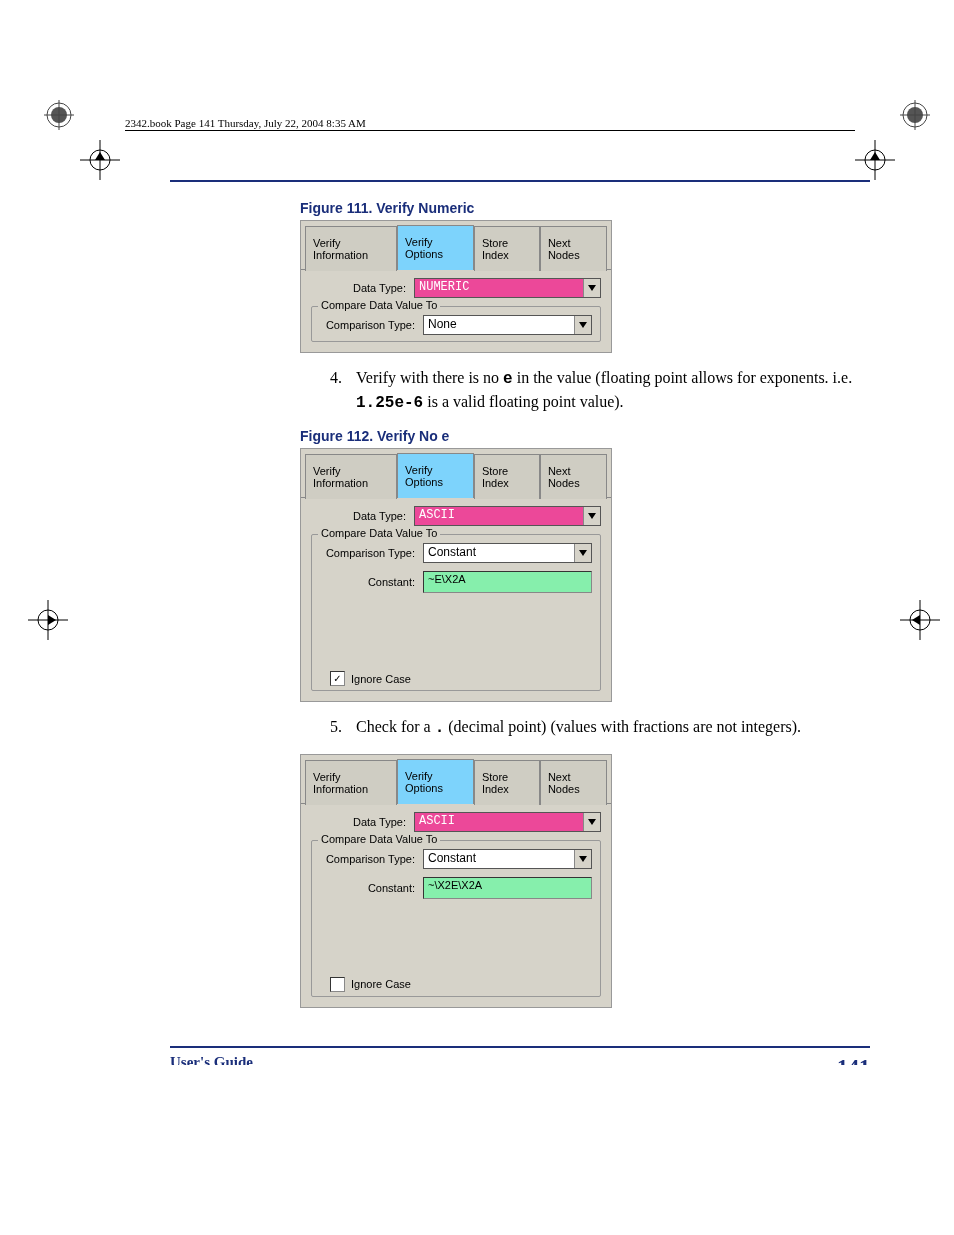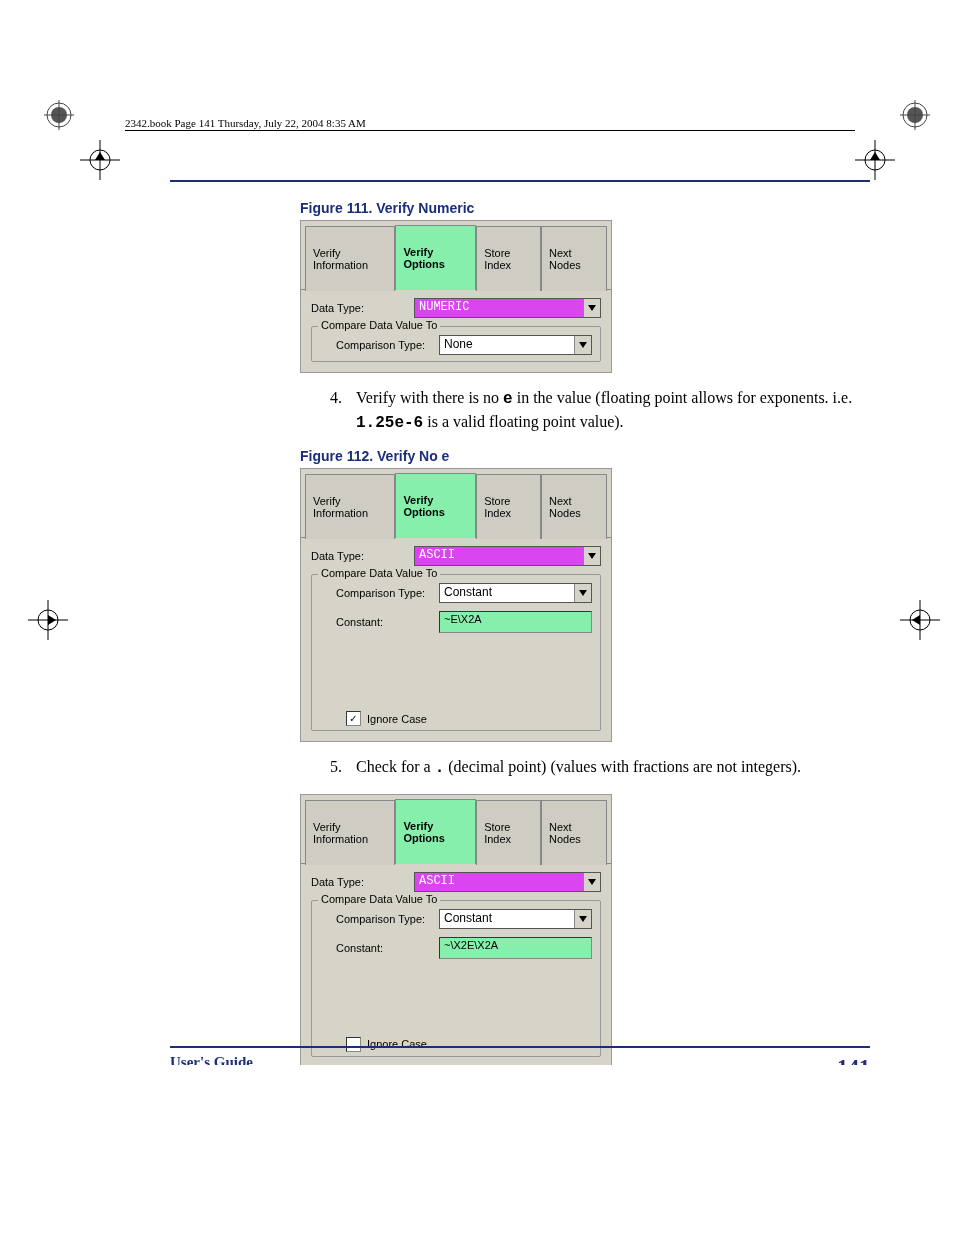--- a/index.html
+++ b/index.html
@@ -68,85 +68,85 @@
   font-family: 'MS Sans Serif', Tahoma, Arial, sans-serif;
   font-size: 11px;
   color: #000;
 }
 .tabstrip {
   display: flex;
   padding: 4px 4px 0 4px;
   gap: 0;
 }
 .tab {
-  padding: 20px 7px;
+  padding: 10px 7px;
   border: 1px solid #888;
   border-bottom: none;
   background: #d6d3c9;
   font-size: 11px;
   position: relative;
 }
 .tab.active {
-  background: #86efac;
-  font-weight: bold;
+  background: #7dd3fc;
+  font-weight: normal;
   z-index: 2;
 }
 .tab:not(.active) {
   background: #cfcdc3;
   top: 1px;
 }
 .panel-body {
   padding: 8px 10px 10px 10px;
   border-top: 1px solid #888;
   margin-top: -1px;
 }
 .row {
   display: flex;
   align-items: center;
   margin-bottom: 8px;
 }
 .lbl {
   width: 95px;
-  text-align: left;
+  text-align: right;
   padding-right: 8px;
 }
 .select {
   flex: 1;
   display: flex;
   border: 1px solid #555;
   background: #fff;
   height: 18px;
 }
 .select .sel-text {
   flex: 1;
   padding: 1px 4px;
   font-family: 'Courier New', monospace;
   font-size: 12px;
-  background: #d946ef;
+  background: #ec4899;
   color: #fff;
 }
 .select.plain .sel-text {
   background: #fff;
   color: #000;
   font-family: 'MS Sans Serif', Tahoma, Arial, sans-serif;
   border-radius: 8px;
 }
 .select .sel-btn {
   width: 16px;
   background: #d6d3c9;
   border-left: 1px solid #888;
   display: flex;
   align-items: center;
   justify-content: center;
 }
 .sel-btn svg { width: 8px; height: 6px; }
 .fieldset {
   border: 1px solid #999;
   border-radius: 2px;
-  padding: 8px 8px 4px 24px;
+  padding: 8px 8px 4px 8px;
   margin-top: 2px;
   position: relative;
 }
 .fieldset .legend {
   position: absolute;
   top: -8px;
   left: 6px;
   background: #d6d3c9;
   padding: 0 3px;
 }

